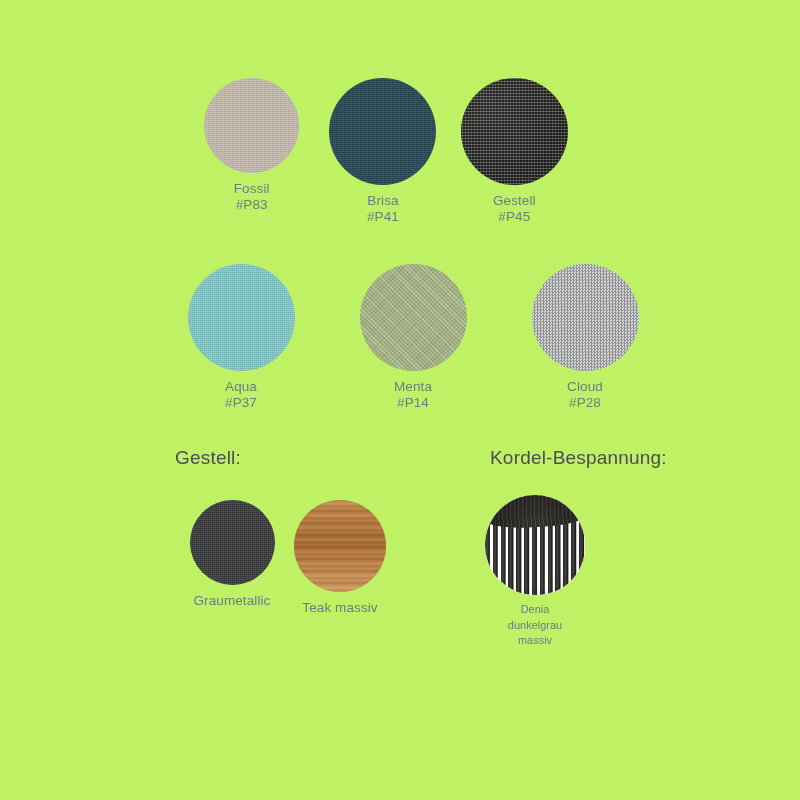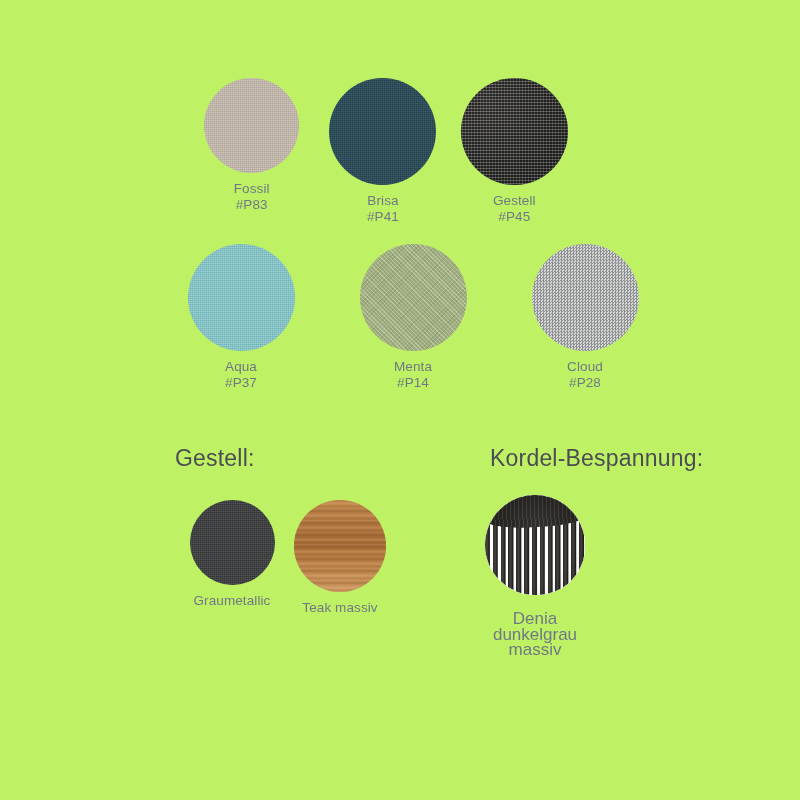--- a/index.html
+++ b/index.html
@@ -20,21 +20,21 @@
     inset: 0;
     background: #bef264;
   }
 
   
   .swatch-row {
     position: absolute;
     display: flex;
   }
   #row-fabric-1 { left: 186px; top: 78px; width: 394px; }
-  #row-fabric-2 { left: 155px; top: 244px; width: 516px; }
+  #row-fabric-2 { left: 155px; top: 264px; width: 516px; }
 
   .swatch-cell {
     display: flex;
     flex-direction: column;
     align-items: center;
     flex: 1 1 0;
   }
 
   .swatch-disc {
     border-radius: 50%;
@@ -125,21 +125,21 @@
     line-height: 15.5px;
     margin-top: 8px;
     letter-spacing: .1px;
   }
   .swatch-label .code { display: block; }
 
   
   .section-heading {
     position: absolute;
     color: #4c4c54;
-    font-size: 23px;
+    font-size: 19px;
     line-height: 22px;
     letter-spacing: .2px;
   }
   #heading-gestell { left: 175px; top: 447px; }
   #heading-kordel  { left: 490px; top: 447px; }
 
   
   #row-gestell {
     position: absolute;
     left: 178px;
@@ -207,23 +207,23 @@
     position: absolute;
     inset: 0;
     border-radius: 50% 50% 48% 50%;
     box-shadow: 0 0 0 40px #ffffff;
     pointer-events: none;
   }
 
   .cord-label {
     text-align: center;
     color: #6f7985;
-    font-size: 17px;
+    font-size: 11px;
     line-height: 15.5px;
-    margin-top: 16px;
+    margin-top: 7px;
   }
   .cord-label span { display: block; }
 </style>
 </head>
 <body>
 
 <div class="stage">
 
   <div class="swatch-row" id="row-fabric-1">
 

